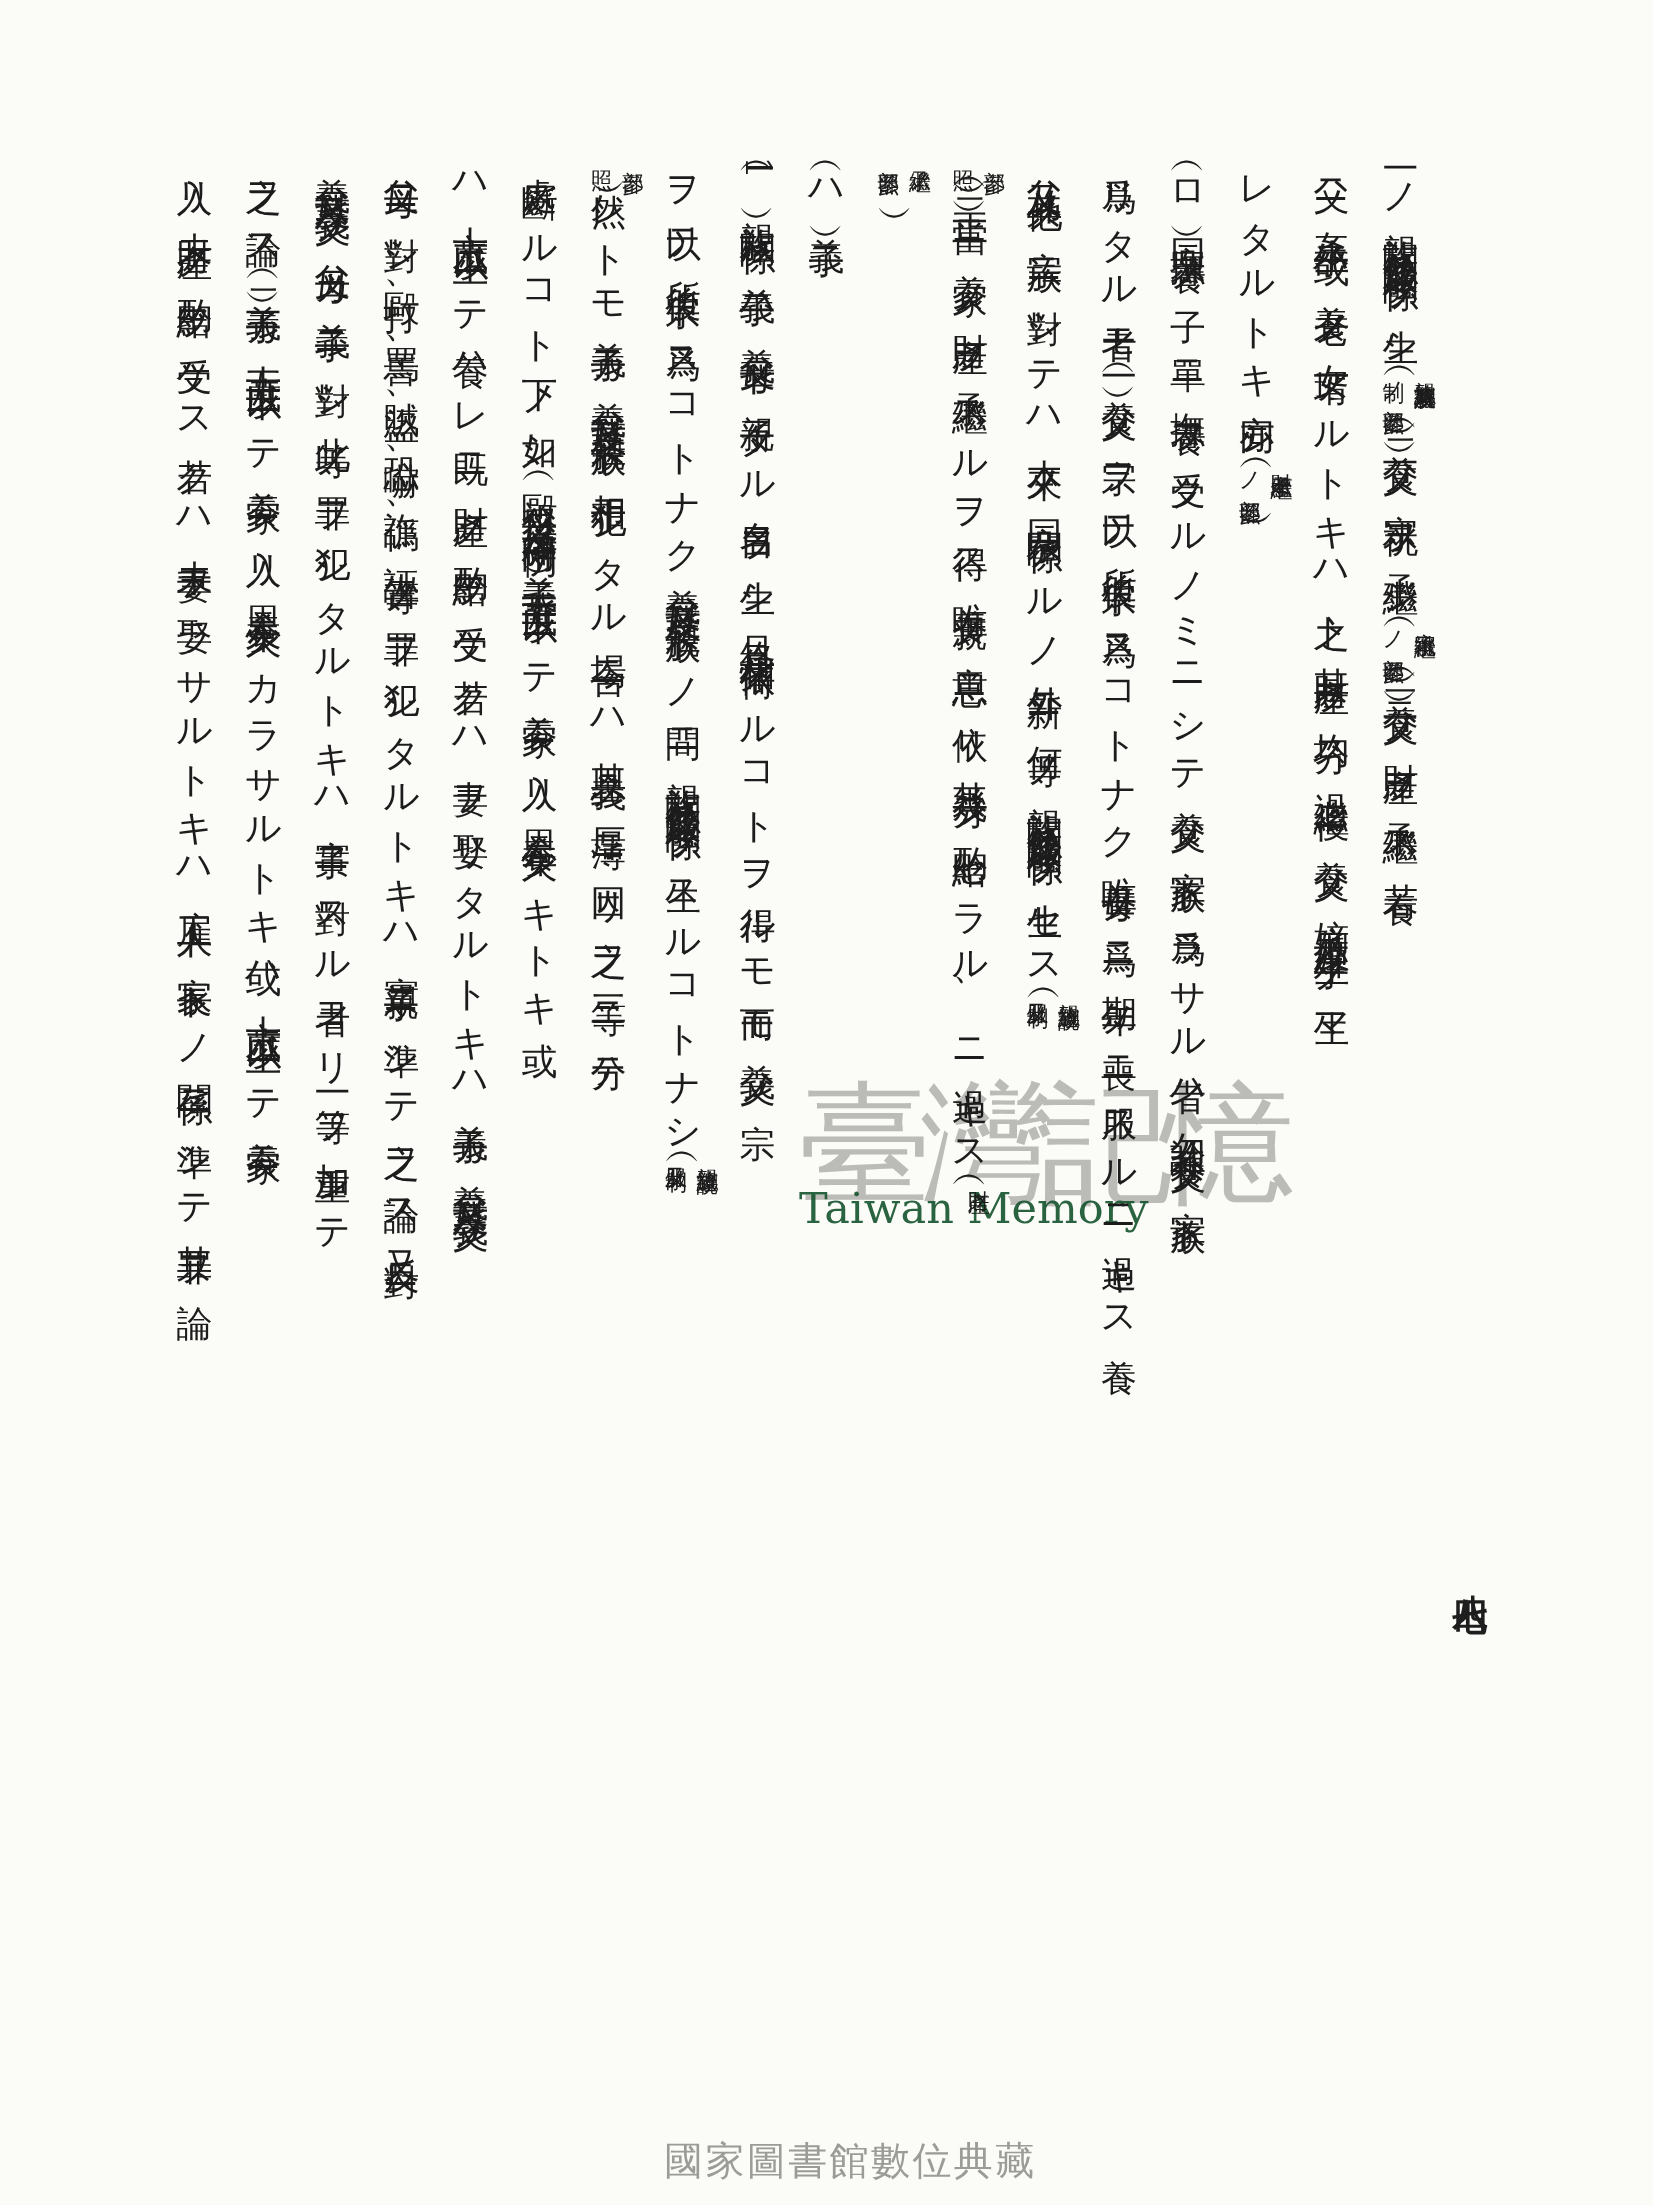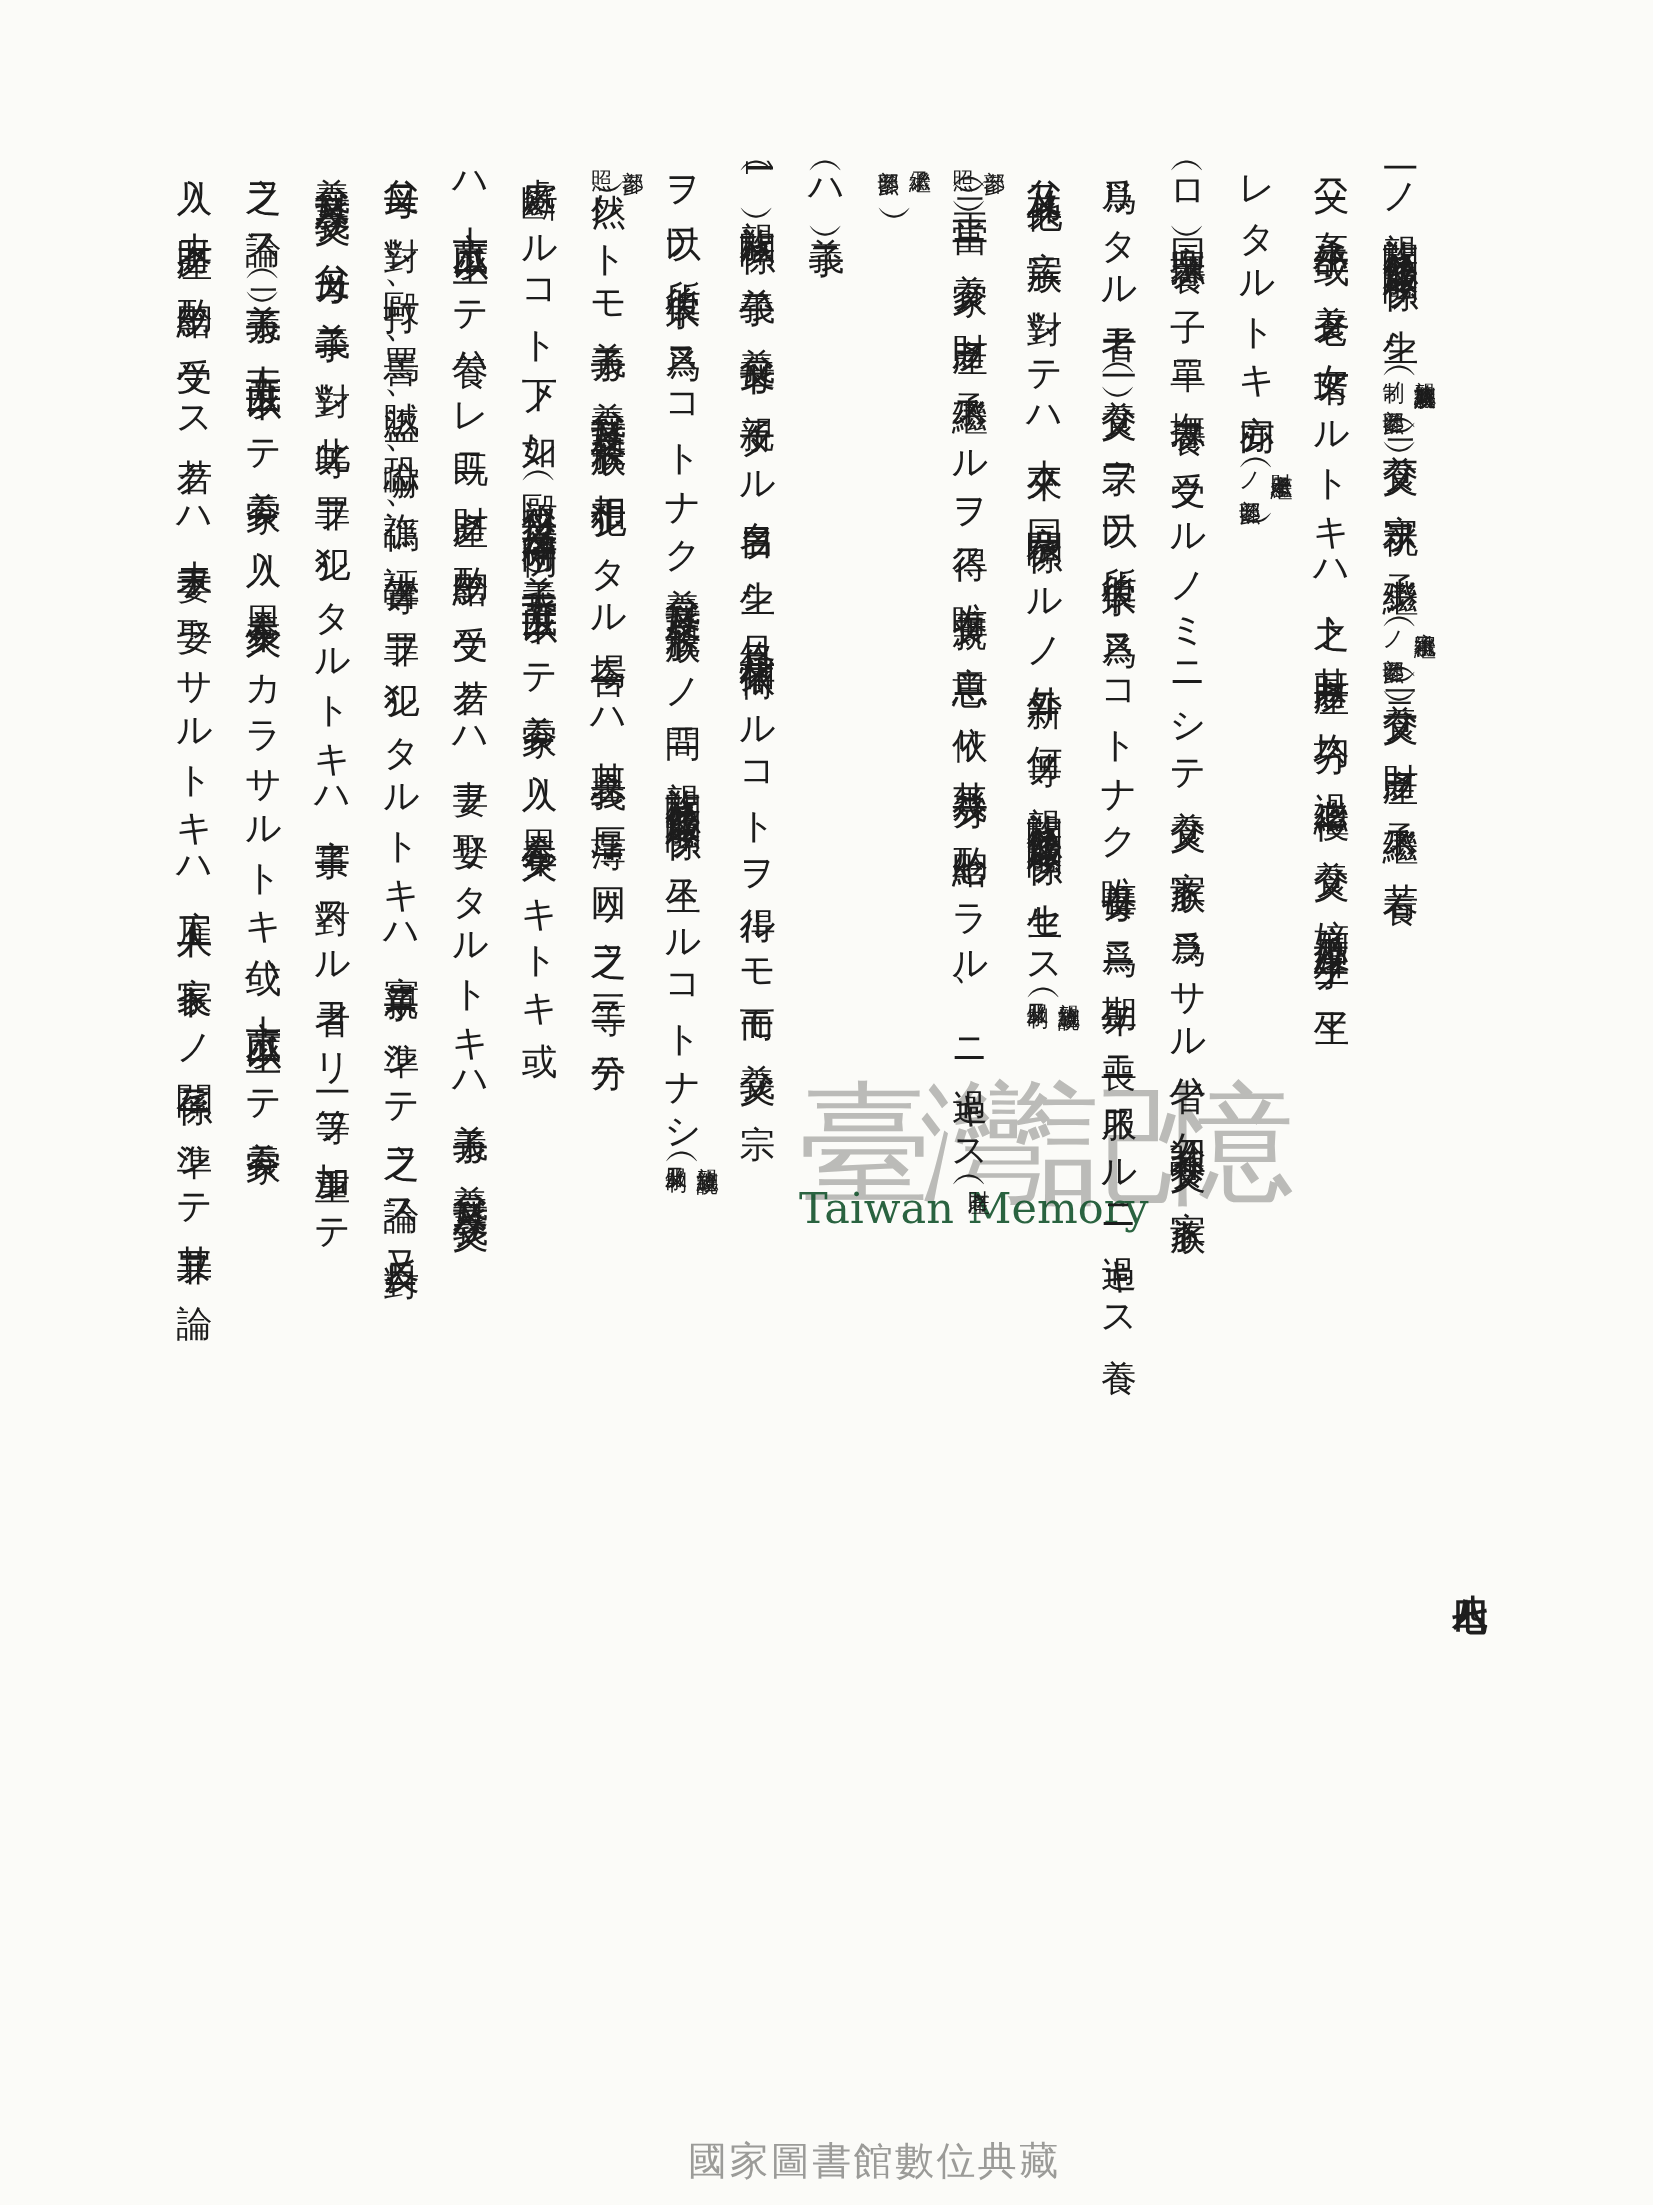--- a/index.html
+++ b/index.html
@@ -31,21 +31,21 @@
   .wari {
     display:inline-block; font-size:22px; letter-spacing:1.6px;
     line-height:31.5px; vertical-align:middle; margin:3.2px 0;
   }
   .wari .wsub { display:block; white-space:pre; }
   .pagenum {
     position:absolute; left:1446px; top:1574px; writing-mode:vertical-rl;
     font-size:35px; letter-spacing:-3.2px; color:#1e1e1e; z-index:2; font-weight:bold;
   }
   .footer {
-    position:absolute; left:688px; top:2134px; font-size:39px; letter-spacing:2.4px;
+    position:absolute; left:664px; top:2134px; font-size:39px; letter-spacing:2.4px;
     color:#9b9b98; z-index:2;
     font-family:"DejaVu Sans","Liberation Sans",sans-serif;
   }
 </style>
 </head>
 <body>
 
 <div class="page">
   <div class="watermark">
     <div class="wm-cjk">臺灣記憶</div>

